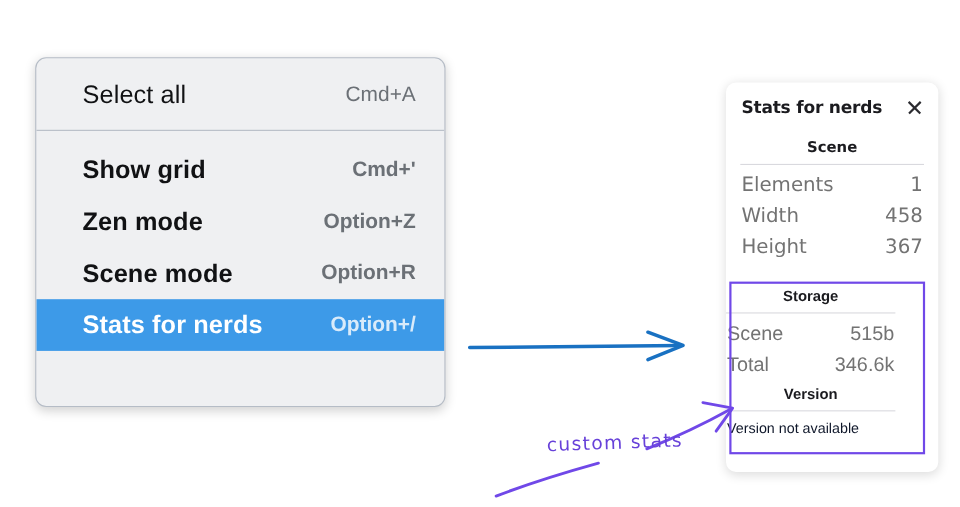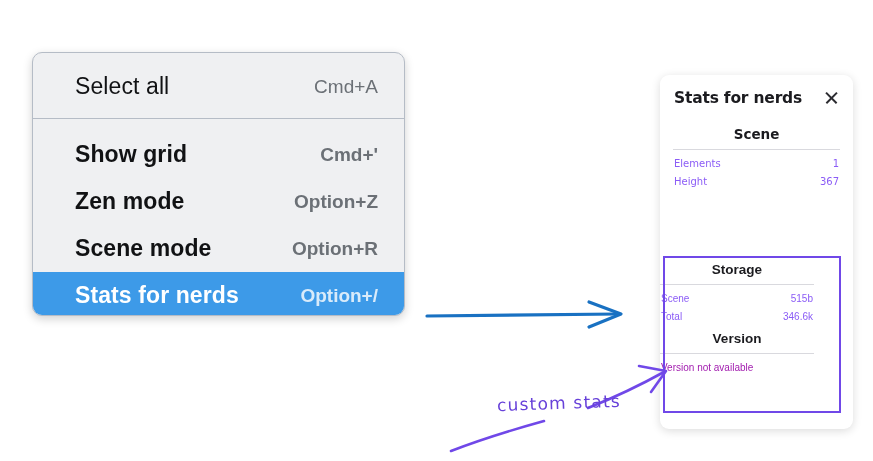--- a/index.html
+++ b/index.html
@@ -20,21 +20,21 @@
     width: 873px;
     height: 461px;
   }
 
   
   .context-menu {
     position: absolute;
     left: 32px;
     top: 52px;
     width: 373px;
-    height: 264px;
+    height: 318px;
     background: #eff0f2;
     border: 1px solid #b5bcc6;
     border-radius: 10px;
     box-shadow: 0 3px 10px rgba(0,0,0,0.18);
     box-sizing: border-box;
     overflow: hidden;
   }
   .menu-group {
     padding: 0;
   }
@@ -138,22 +138,22 @@
   }
   .hr {
     height: 1px;
     background: #d9d9de;
     margin: 0 1px 4px 1px;
   }
   .stat-row {
     display: flex;
     align-items: center;
     justify-content: space-between;
-    font-size: 10px;
-    color: #8b5cf6;
+    font-size: 18px;
+    color: #737373;
     padding: 3.5px 2px;
     white-space: nowrap;
   }
   .stat-row .val { font-variant-numeric: tabular-nums; }
 
   .highlight-box {
     position: absolute;
     left: 663px;
     top: 256px;
     width: 178px;
@@ -166,22 +166,22 @@
     position: absolute;
     left: 648px;
     top: 256px;
     width: 178px;
     height: 157px;
     box-sizing: border-box;
     padding: 0 11px;
   }
   .hl-inner .section-head { padding-top: 6px; }
   .version-line {
-    font-size: 10px;
-    color: #a21caf;
+    font-size: 13px;
+    color: #0f172a;
     padding: 4px 2px;
     white-space: nowrap;
   }
 
   
   .annotation-layer {
     position: absolute;
     left: 0; top: 0;
     width: 873px; height: 461px;
     pointer-events: none;
@@ -243,20 +243,24 @@
     </div>
 
     <div>
       <div class="section-head">Scene</div>
       <div class="hr"></div>
       <div class="stat-row">
         <span class="lbl">Elements</span>
         <span class="val">1</span>
       </div>
       <div class="stat-row">
+        <span class="lbl">Width</span>
+        <span class="val">458</span>
+      </div>
+      <div class="stat-row">
         <span class="lbl">Height</span>
         <span class="val">367</span>
       </div>
     </div>
 
   </div>
 
   <div class="hl-inner">
     <div>
       <div class="section-head">Storage</div>

